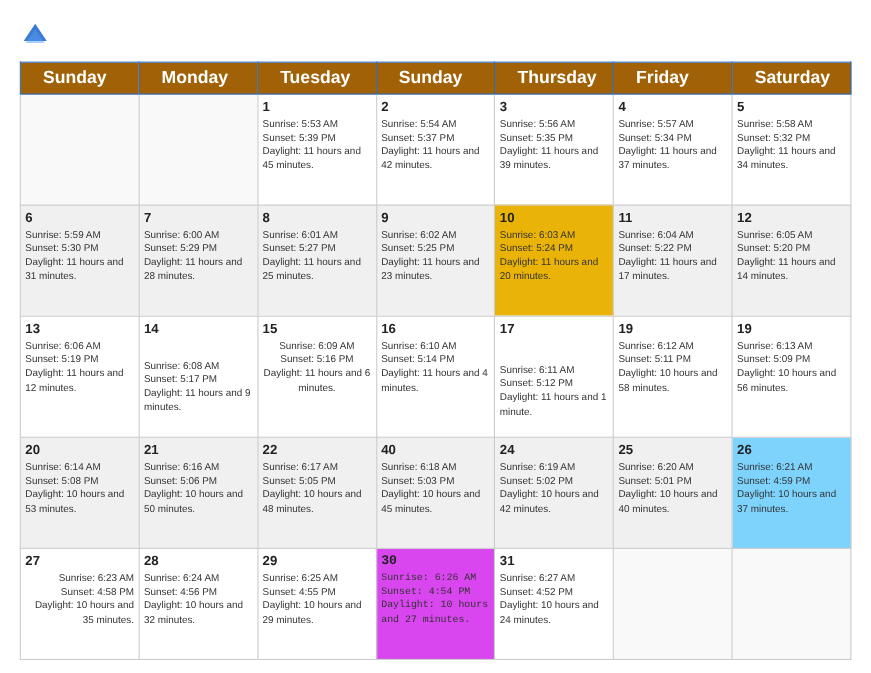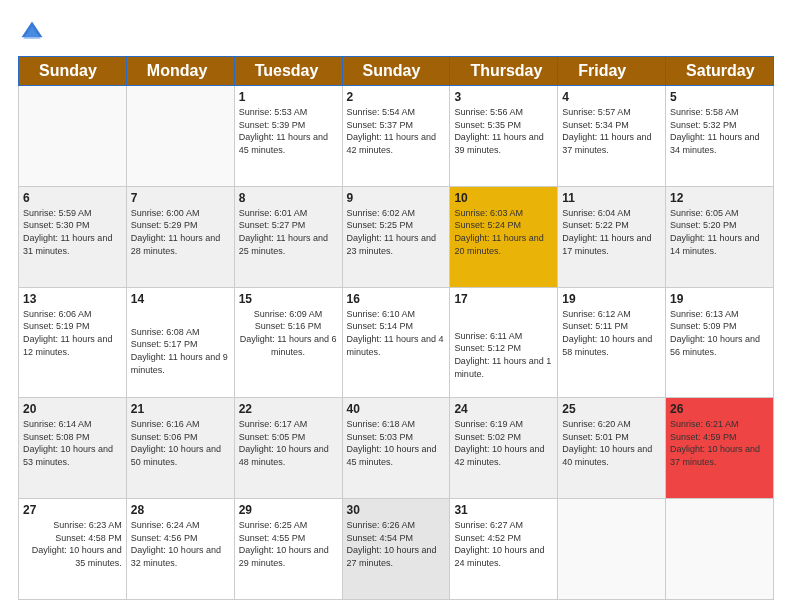--- a/index.html
+++ b/index.html
@@ -293,21 +293,21 @@
             <div class="day-info" style="white-space: pre-line;">Sunrise: 6:19 AM
 Sunset: 5:02 PM
 Daylight: 10 hours and 42 minutes.</div>
           </td>
           <td style="background-color: rgb(240, 240, 240);">
             <span class="day-number">25</span>
             <div class="day-info" style="white-space: pre-line;">Sunrise: 6:20 AM
 Sunset: 5:01 PM
 Daylight: 10 hours and 40 minutes.</div>
           </td>
-          <td style="background-color: #ef4444;">
+          <td style="background-color: #7dd3fc;">
             <span class="day-number">26</span>
             <div class="day-info" style="white-space: pre-line;">Sunrise: 6:21 AM
 Sunset: 4:59 PM
 Daylight: 10 hours and 37 minutes.</div>
           </td>
         </tr>
         <tr>
           <td style="background-color: rgb(255, 255, 255);">
             <span class="day-number">27</span>
             <div class="day-info" style="white-space: pre-line; text-align: right;">Sunrise: 6:23 AM
@@ -319,21 +319,21 @@
             <div class="day-info" style="white-space: pre-line;">Sunrise: 6:24 AM
 Sunset: 4:56 PM
 Daylight: 10 hours and 32 minutes.</div>
           </td>
           <td style="background-color: rgb(255, 255, 255);">
             <span class="day-number">29</span>
             <div class="day-info" style="white-space: pre-line;">Sunrise: 6:25 AM
 Sunset: 4:55 PM
 Daylight: 10 hours and 29 minutes.</div>
           </td>
-          <td style="background-color: #e5e5e5;">
+          <td style="background-color: #d946ef; font-family: Liberation Mono, monospace;">
             <span class="day-number">30</span>
             <div class="day-info" style="white-space: pre-line;">Sunrise: 6:26 AM
 Sunset: 4:54 PM
 Daylight: 10 hours and 27 minutes.</div>
           </td>
           <td style="background-color: rgb(255, 255, 255);">
             <span class="day-number">31</span>
             <div class="day-info" style="white-space: pre-line;">Sunrise: 6:27 AM
 Sunset: 4:52 PM
 Daylight: 10 hours and 24 minutes.</div>

